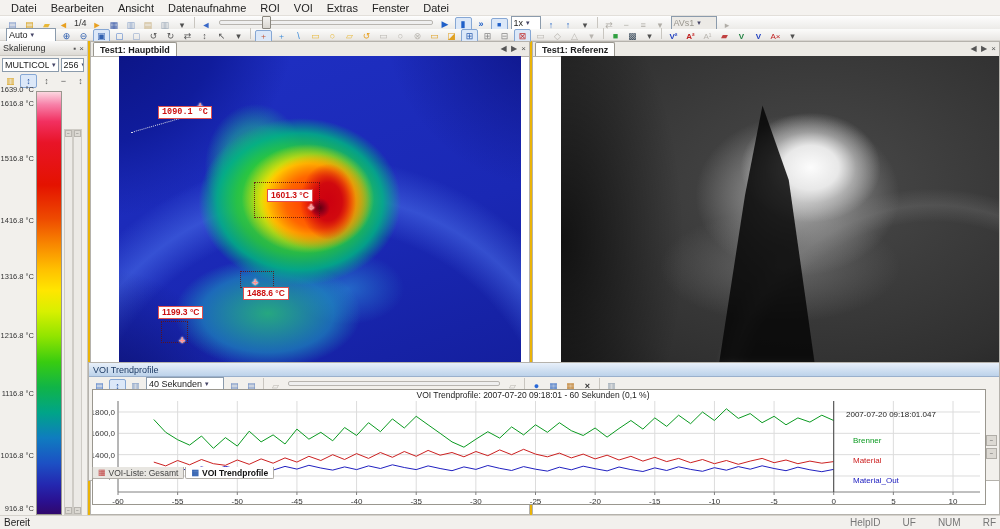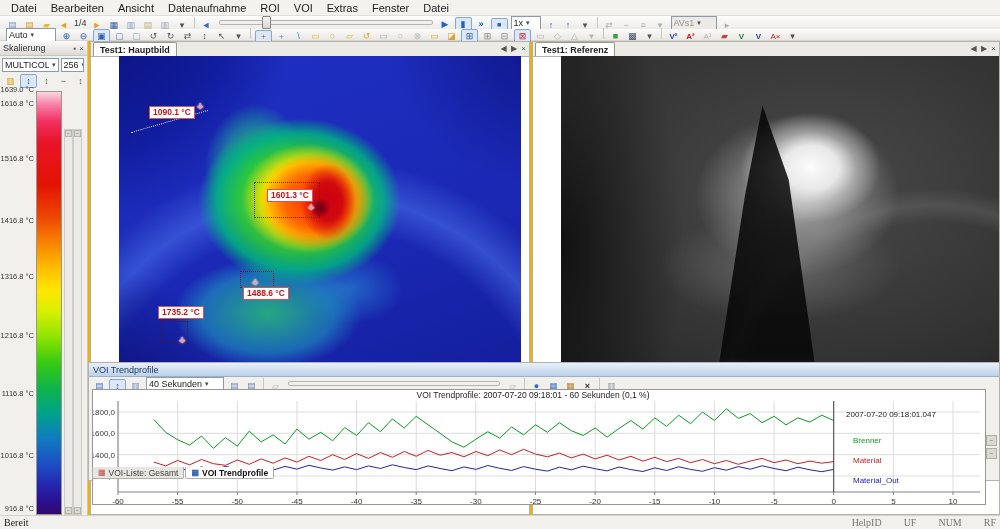--- a/index.html
+++ b/index.html
@@ -75,21 +75,21 @@
   #trend-titlebar{position:absolute;left:0;top:0;right:0;height:13px;background:linear-gradient(#e8f0fa,#bcd2ea);border-bottom:1px solid #9ab0cc;display:flex;align-items:center;font-size:9px;color:#1c3a64;padding:0 4px;}
   #trend-toolbar{position:absolute;left:2px;top:14px;right:2px;height:13px;display:flex;align-items:center;}
   #trend-chartbox{position:absolute;left:3px;top:26px;width:894px;height:116px;background:#fff;border:1px solid #9a978f;box-sizing:border-box;}
   #trend-scroll{position:absolute;right:2px;top:72px;width:11px;height:26px;}
   #trend-scroll .sb{position:absolute;left:0;width:11px;height:11px;background:#dcd9d3;border:1px solid #b0ada7;box-sizing:border-box;font-size:6px;line-height:9px;text-align:center;color:#555;}
   #trend-tabs{position:absolute;left:3px;bottom:1px;height:12px;display:flex;align-items:flex-start;}
   .btab{display:flex;align-items:center;height:11px;font-size:8.5px;border:1px solid #b0ada7;border-top:none;background:#e8e6e1;padding:0 5px;margin-right:1px;border-radius:0 0 2px 2px;color:#444;}
   .btab.active{background:#fff;font-weight:bold;color:#111;}
   .btab .bicon{font-size:8px;margin-right:3px;}
   
-  #statusbar{left:0;top:515px;width:1000px;height:14px;background:#f2f0ed;border-top:1px solid #d5d2cc;display:flex;align-items:center;font-size:10px;padding:0 4px;box-sizing:border-box;font-family:Liberation Serif, serif;}
+  #statusbar{left:0;top:515px;width:1000px;height:14px;background:#f2f0ed;border-top:1px solid #d5d2cc;display:flex;align-items:center;font-size:10px;padding:0 4px;box-sizing:border-box;}
   #statusbar .sp{flex:1;}
   .status-cell{margin-left:22px;color:#777;}
   text{font-family:"Liberation Sans",sans-serif;}
 </style>
 </head>
 <body>
 
 <div id="app">
 
   <div id="menubar" class="abs">
@@ -174,30 +174,30 @@
   </div>
 
   <div id="win-main" class="abs img-window">
     <div class="tabbar">
       <span class="tab">Test1: Hauptbild</span>
       <span class="tab-nav">◀ ▶ ×</span>
     </div>
     <div class="thermal-image" id="thermal-image">
         <div class="dotline" style="left: 12px; top: 76px; width: 80px; transform: rotate(-16deg);"></div>
         <div class="tmark" style="left: 78px; top: 45px;">+</div>
-        <div class="tlabel" style="left: 30px; top: 50px;">1090.1 °C</div>
+        <div class="tlabel" style="left: 39px; top: 50px; font-family: Liberation Mono, monospace;">1090.1 °C</div>
         <div class="dotrect" style="left: 135px; top: 126px; width: 64px; height: 34px;"></div>
         <div class="tmark" style="left: 189px; top: 146px;">+</div>
         <div class="tlabel" style="left: 148px; top: 133px;">1601.3 °C</div>
         <div class="dotrect" style="left: 121px; top: 215px; width: 32px; height: 15px;"></div>
         <div class="tmark" style="left: 133px; top: 221px;">+</div>
         <div class="tlabel" style="left: 124px; top: 231px;">1488.6 °C</div>
         <div class="dotrect" style="left: 42px; top: 265px; width: 25px; height: 20px;"></div>
         <div class="tmark" style="left: 60px; top: 279px;">+</div>
-        <div class="tlabel" style="left: 39px; top: 250px;">1735.2 °C</div>
+        <div class="tlabel" style="left: 39px; top: 250px;">1199.3 °C</div>
       </div>
   </div>
 
   <div id="win-ref" class="abs img-window">
     <div class="tabbar">
       <span class="tab">Test1: Referenz</span>
       <span class="tab-nav">◀ ▶ ×</span>
     </div>
     <div class="gray-image">
       <div class="gray-wedge"></div>

